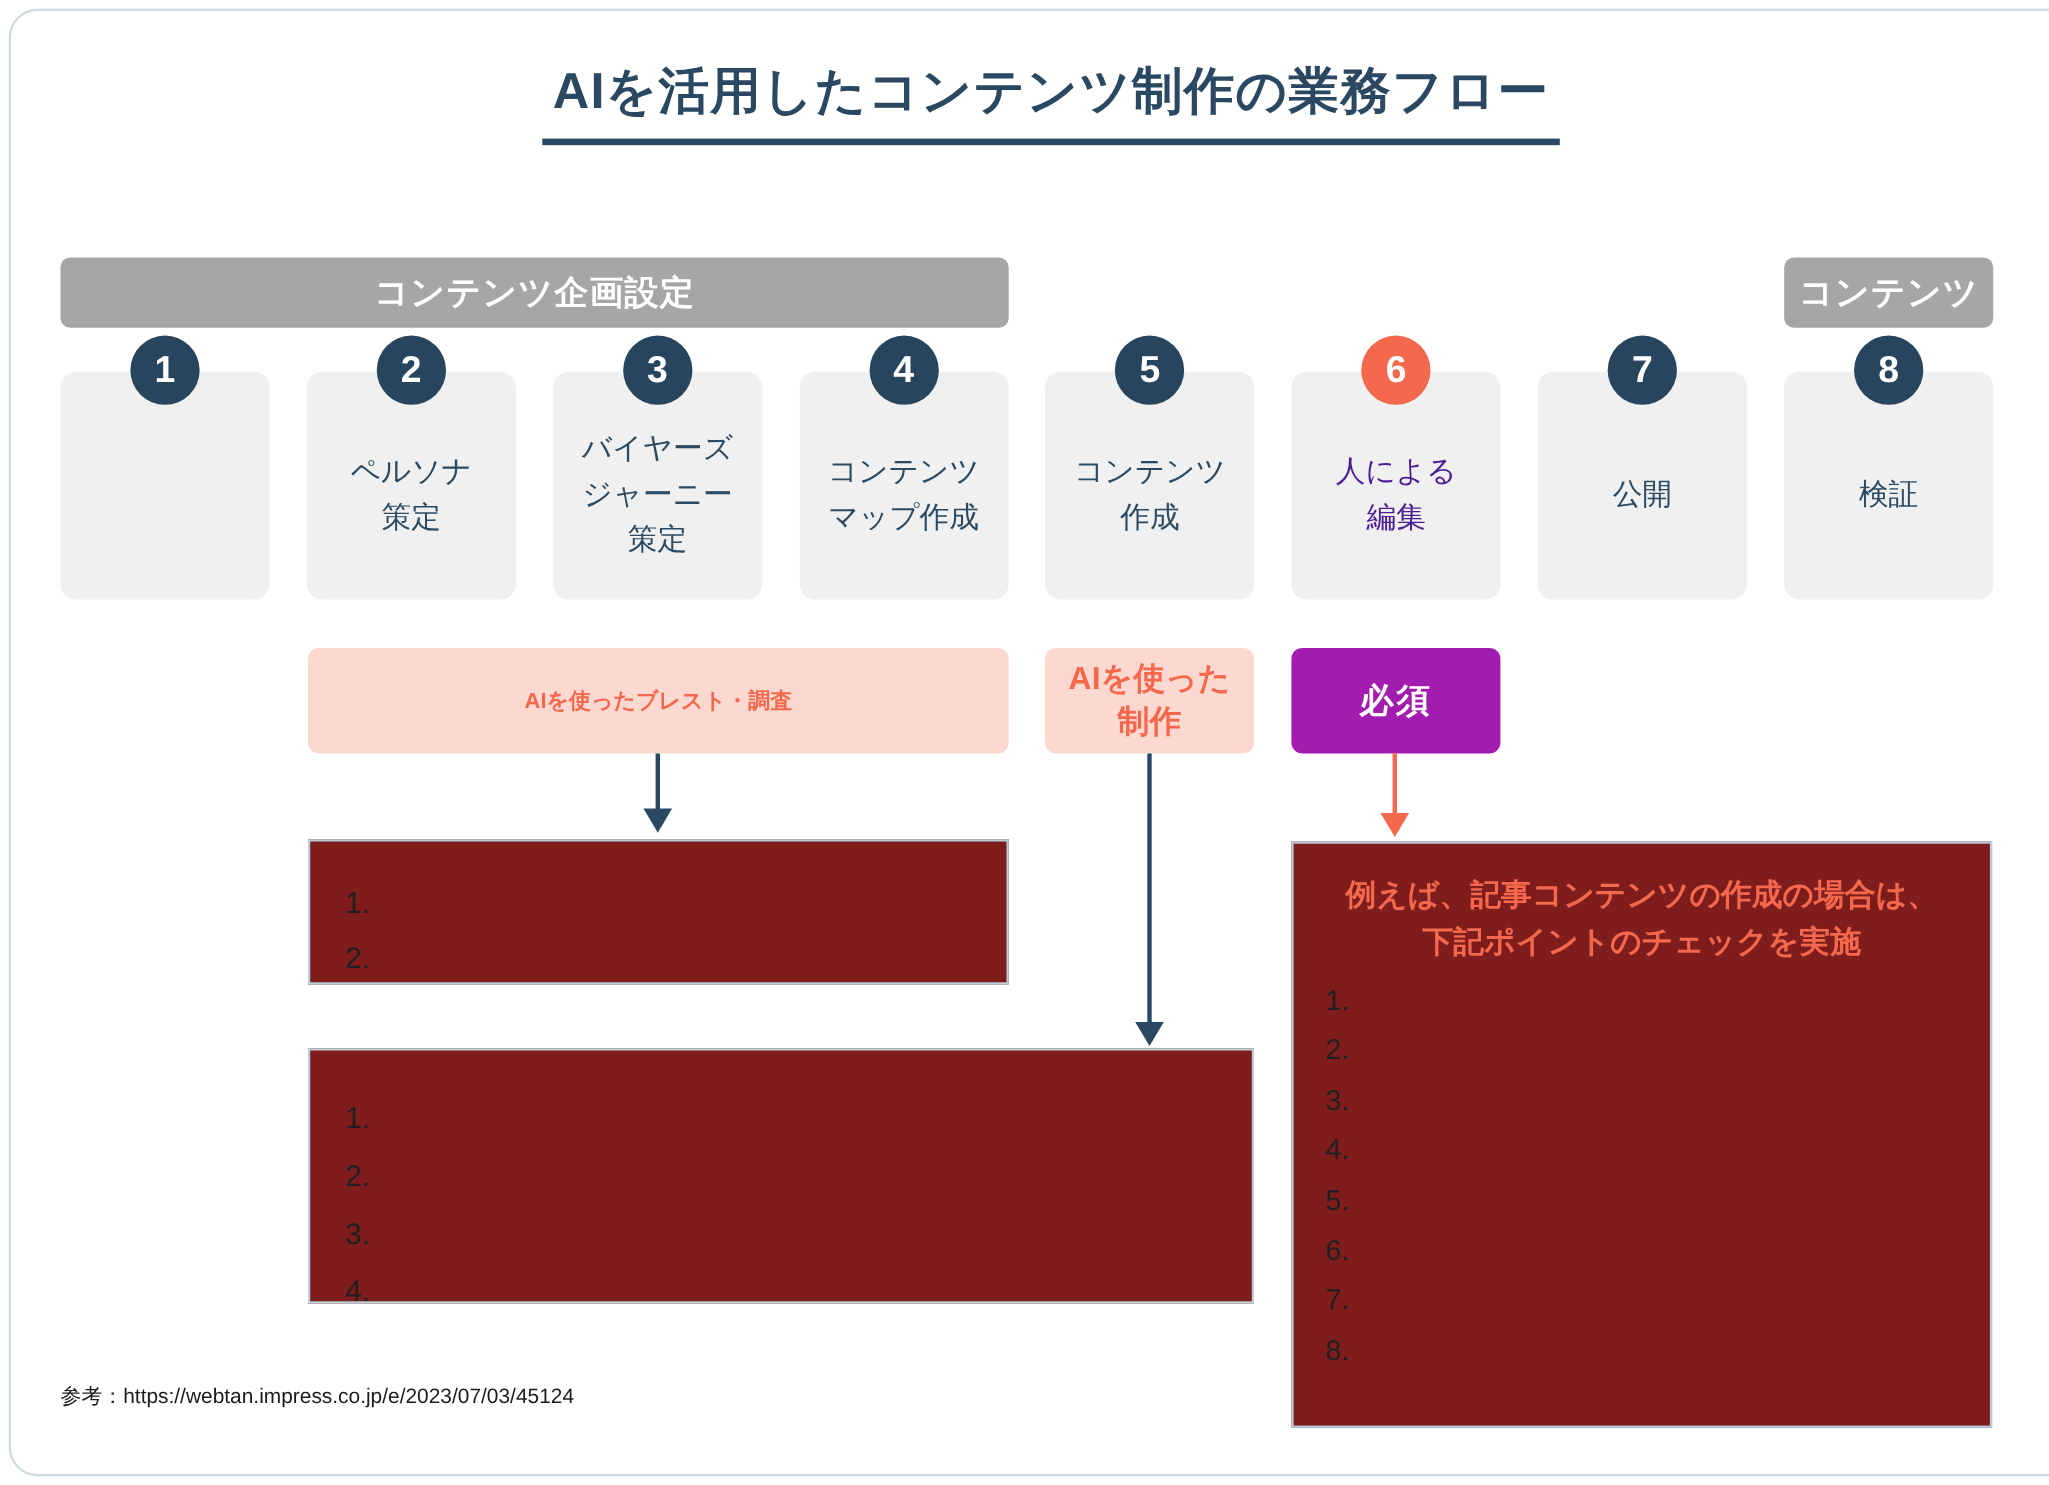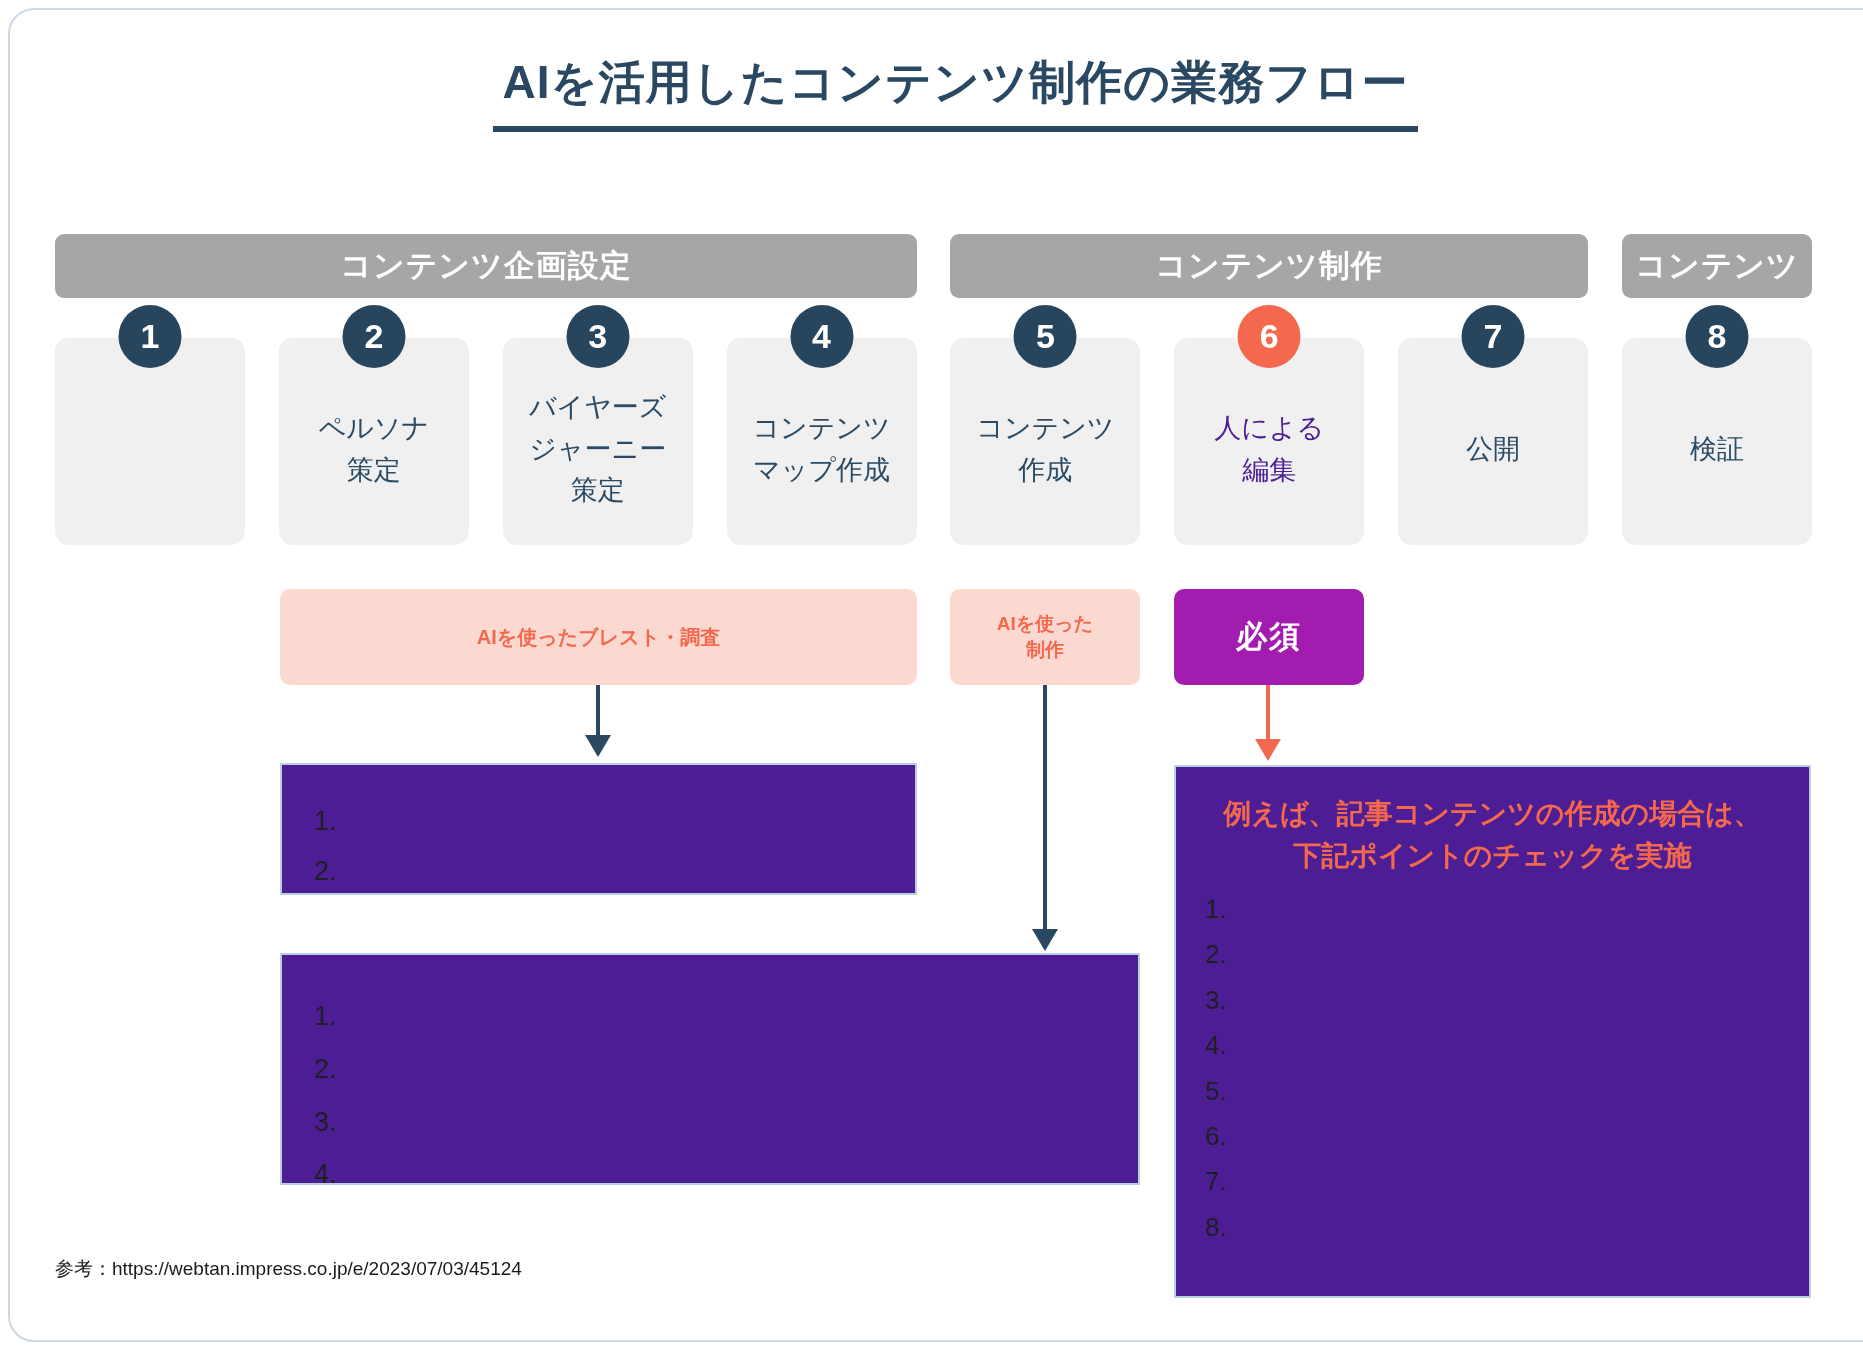--- a/index.html
+++ b/index.html
@@ -45,39 +45,39 @@
   .card.accent .circle{background:#f4684d;}
   .card.accent .card-label{color:#4c1d95;}
 
   
   .pill{
     position:absolute;top:589px;height:96px;border-radius:10px;background:#fbd9d0;
     color:#f4684d;font-weight:bold;display:flex;align-items:center;justify-content:center;
     text-align:center;white-space:pre-line;
   }
   #pill-brainstorm{left:280px;width:637px;font-size:20px;}
-  #pill-production{left:950px;width:190px;font-size:19px;line-height:1.35;}
+  #pill-production{left:950px;width:190px;font-size:29px;line-height:1.35;}
   #pill-required{left:1174px;width:190px;background:#a21caf;color:#fff;font-size:31px;letter-spacing:2px;}
 
   
   .arrow-line{position:absolute;width:4px;}
   .arrow-head{position:absolute;width:0;height:0;border-left:13px solid transparent;border-right:13px solid transparent;}
   .navy-fill{background:#2a4861;}
   .navy-head{border-top:22px solid #2a4861;}
   .orange-fill{background:#f4684d;}
   .orange-head{border-top:22px solid #f4684d;}
   #arrow1-line{left:596px;top:685px;height:52px;}
   #arrow1-head{left:585px;top:735px;}
   #arrow2-line{left:1043px;top:685px;height:246px;}
   #arrow2-head{left:1032px;top:929px;}
   #arrow3-line{left:1266px;top:685px;height:56px;}
   #arrow3-head{left:1255px;top:739px;}
 
   
-  .detail{position:absolute;background:#4c1d95;border:2px solid #b9cfdc;box-sizing:border-box;}
+  .detail{position:absolute;background:#7f1d1d;border:2px solid #b9cfdc;box-sizing:border-box;}
   #box1{left:280px;top:763px;width:637px;height:132px;}
   #box2{left:280px;top:953px;width:860px;height:232px;}
   #box3{left:1174px;top:765px;width:637px;height:533px;}
   ol.items{margin:0;padding:0 16px 0 62px;color:#1f1f1f;}
   ol.items li{line-height:1.4;}
   #box1 ol{padding-top:26px;font-size:27px;}
   #box1 li{margin:12px 0;}
   #box2 ol{padding-top:28px;font-size:27px;}
   #box2 li{margin:15px 0;}
   #box3 .box3-heading{
@@ -94,21 +94,20 @@
 <body>
 
 <div id="canvas">
   <div class="frame"></div>
 
   <div class="title-wrap">
     <span class="title">AIを活用したコンテンツ制作の業務フロー</span>
   </div>
 
   <div class="bar" id="bar-planning">コンテンツ企画設定</div>
-  <div class="bar" id="bar-production">コンテンツ制作</div>
   <div class="bar" id="bar-verification">コンテンツ</div>
 
   <div class="steps">
       <div class="card">
       <div class="circle">1</div>
     </div>
       <div class="card">
       <div class="circle">2</div>
       <div class="card-label">ペルソナ
 策定</div>

